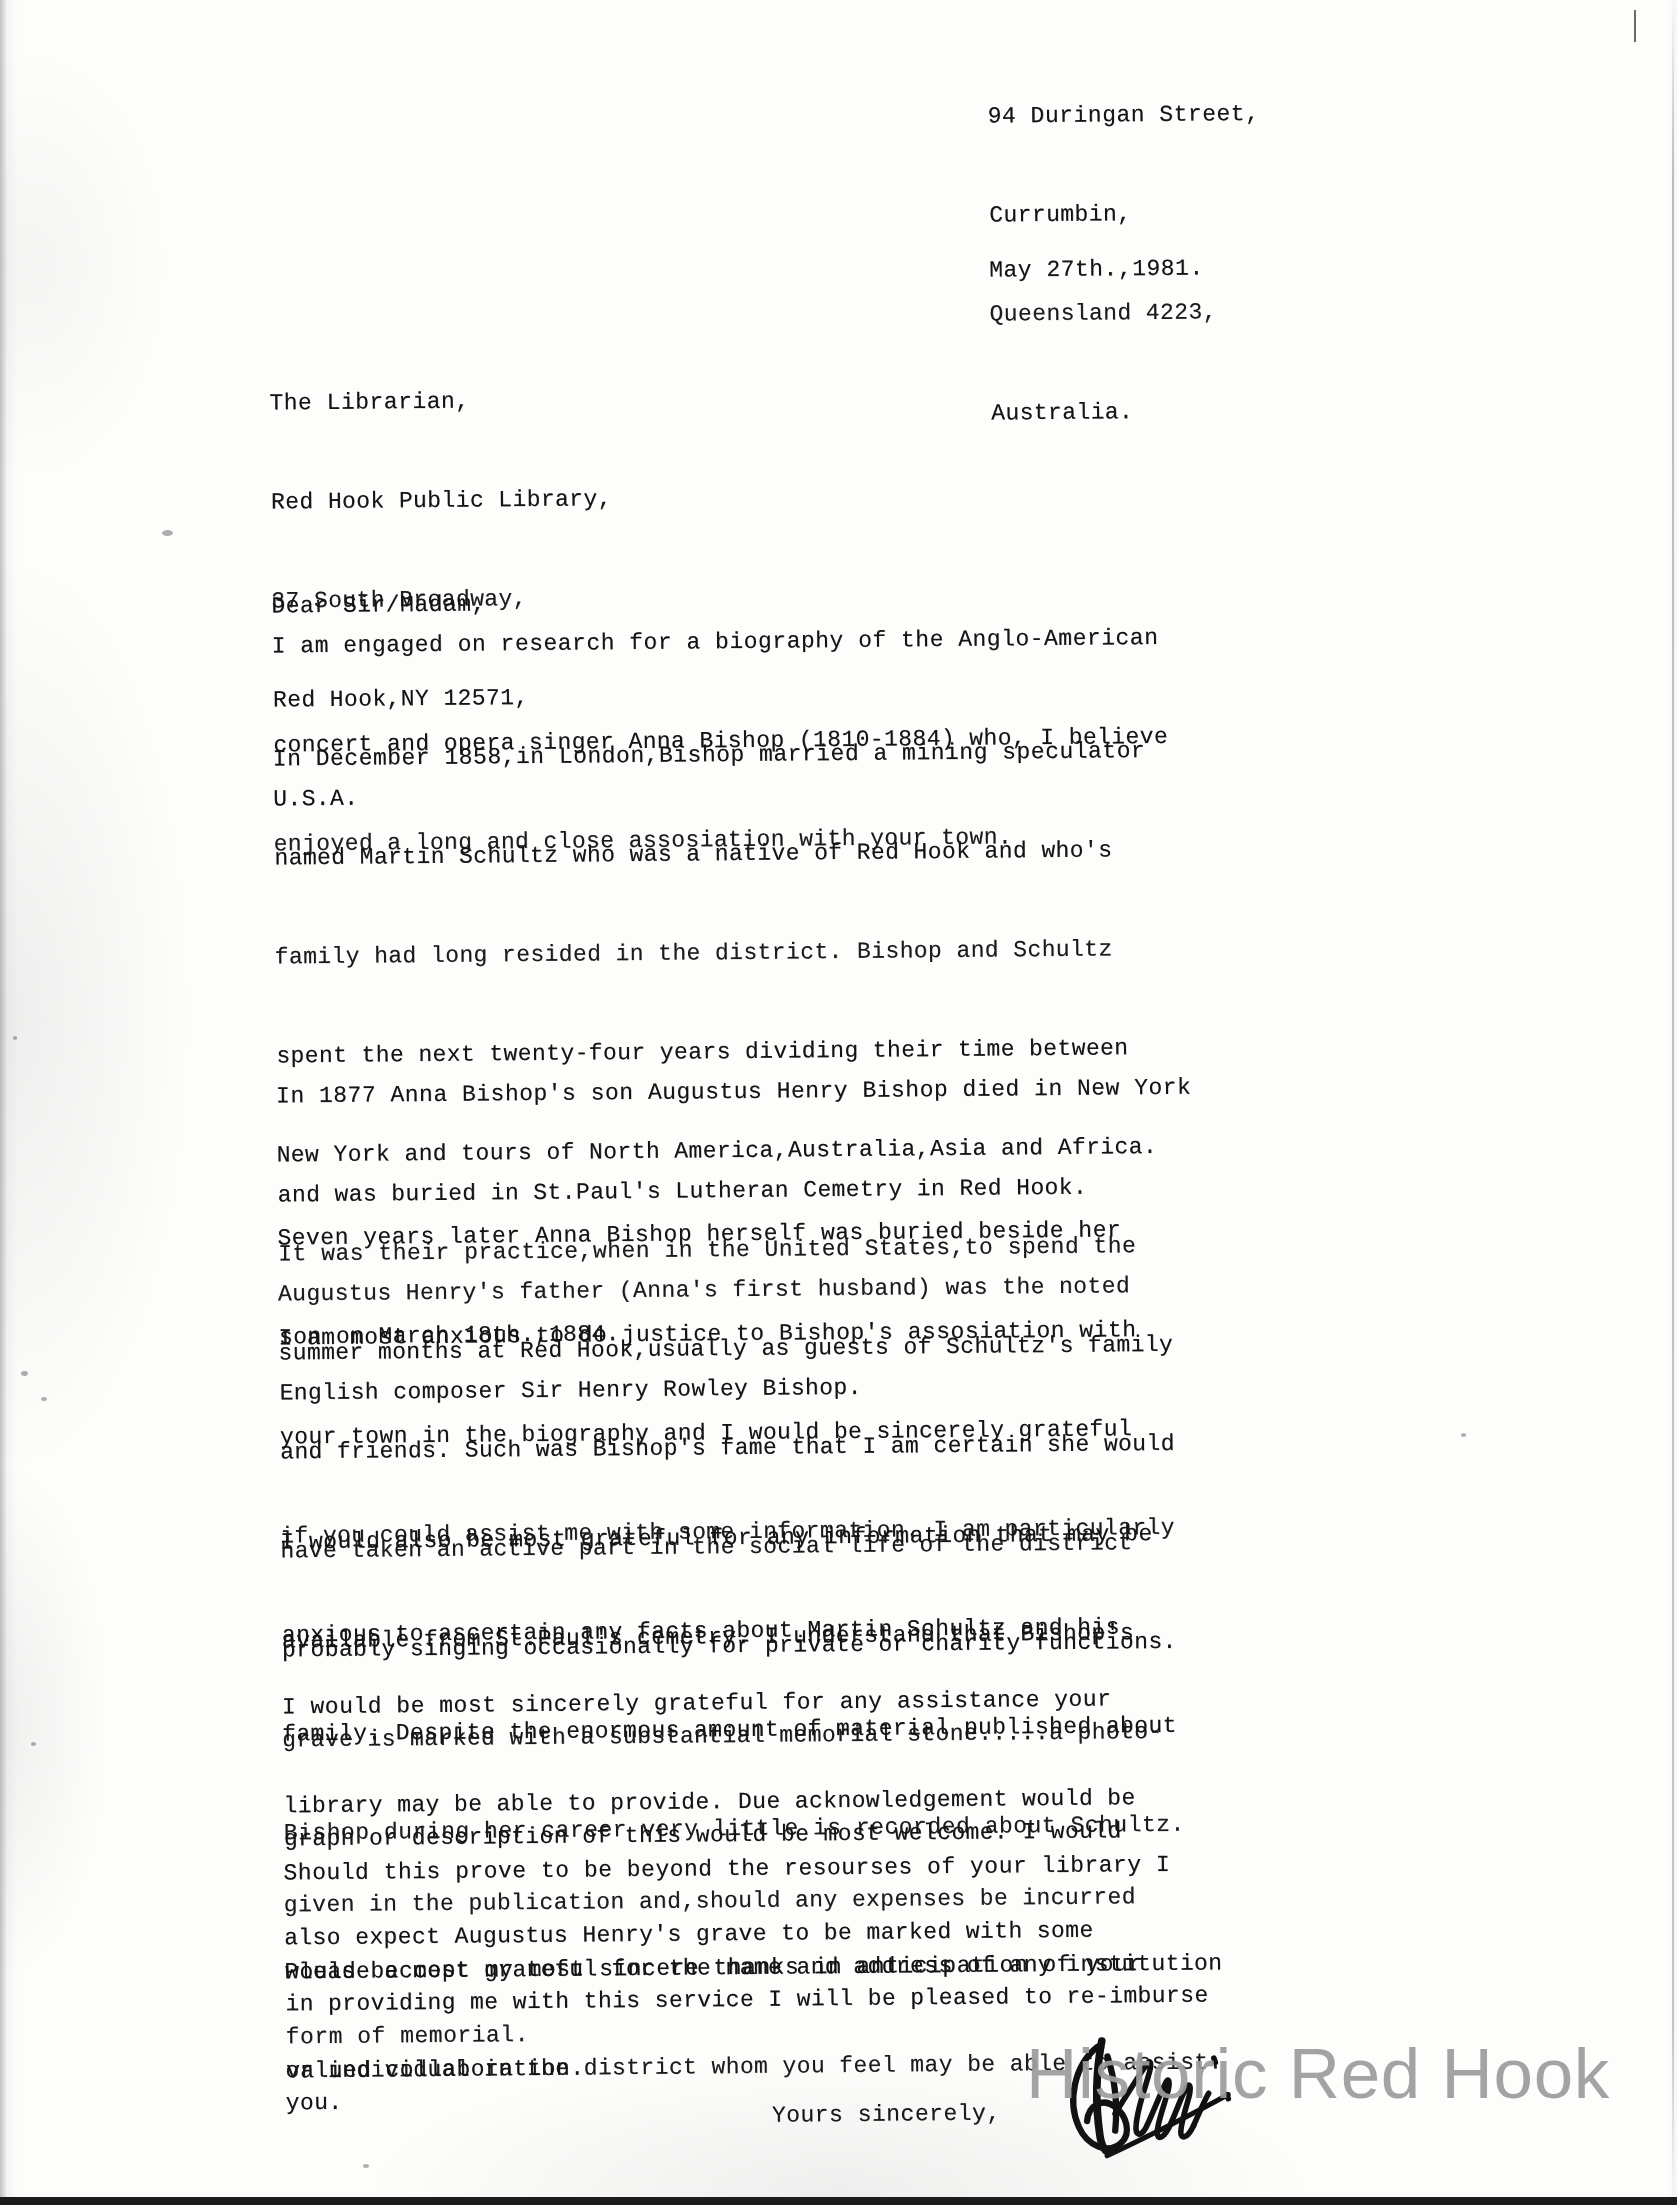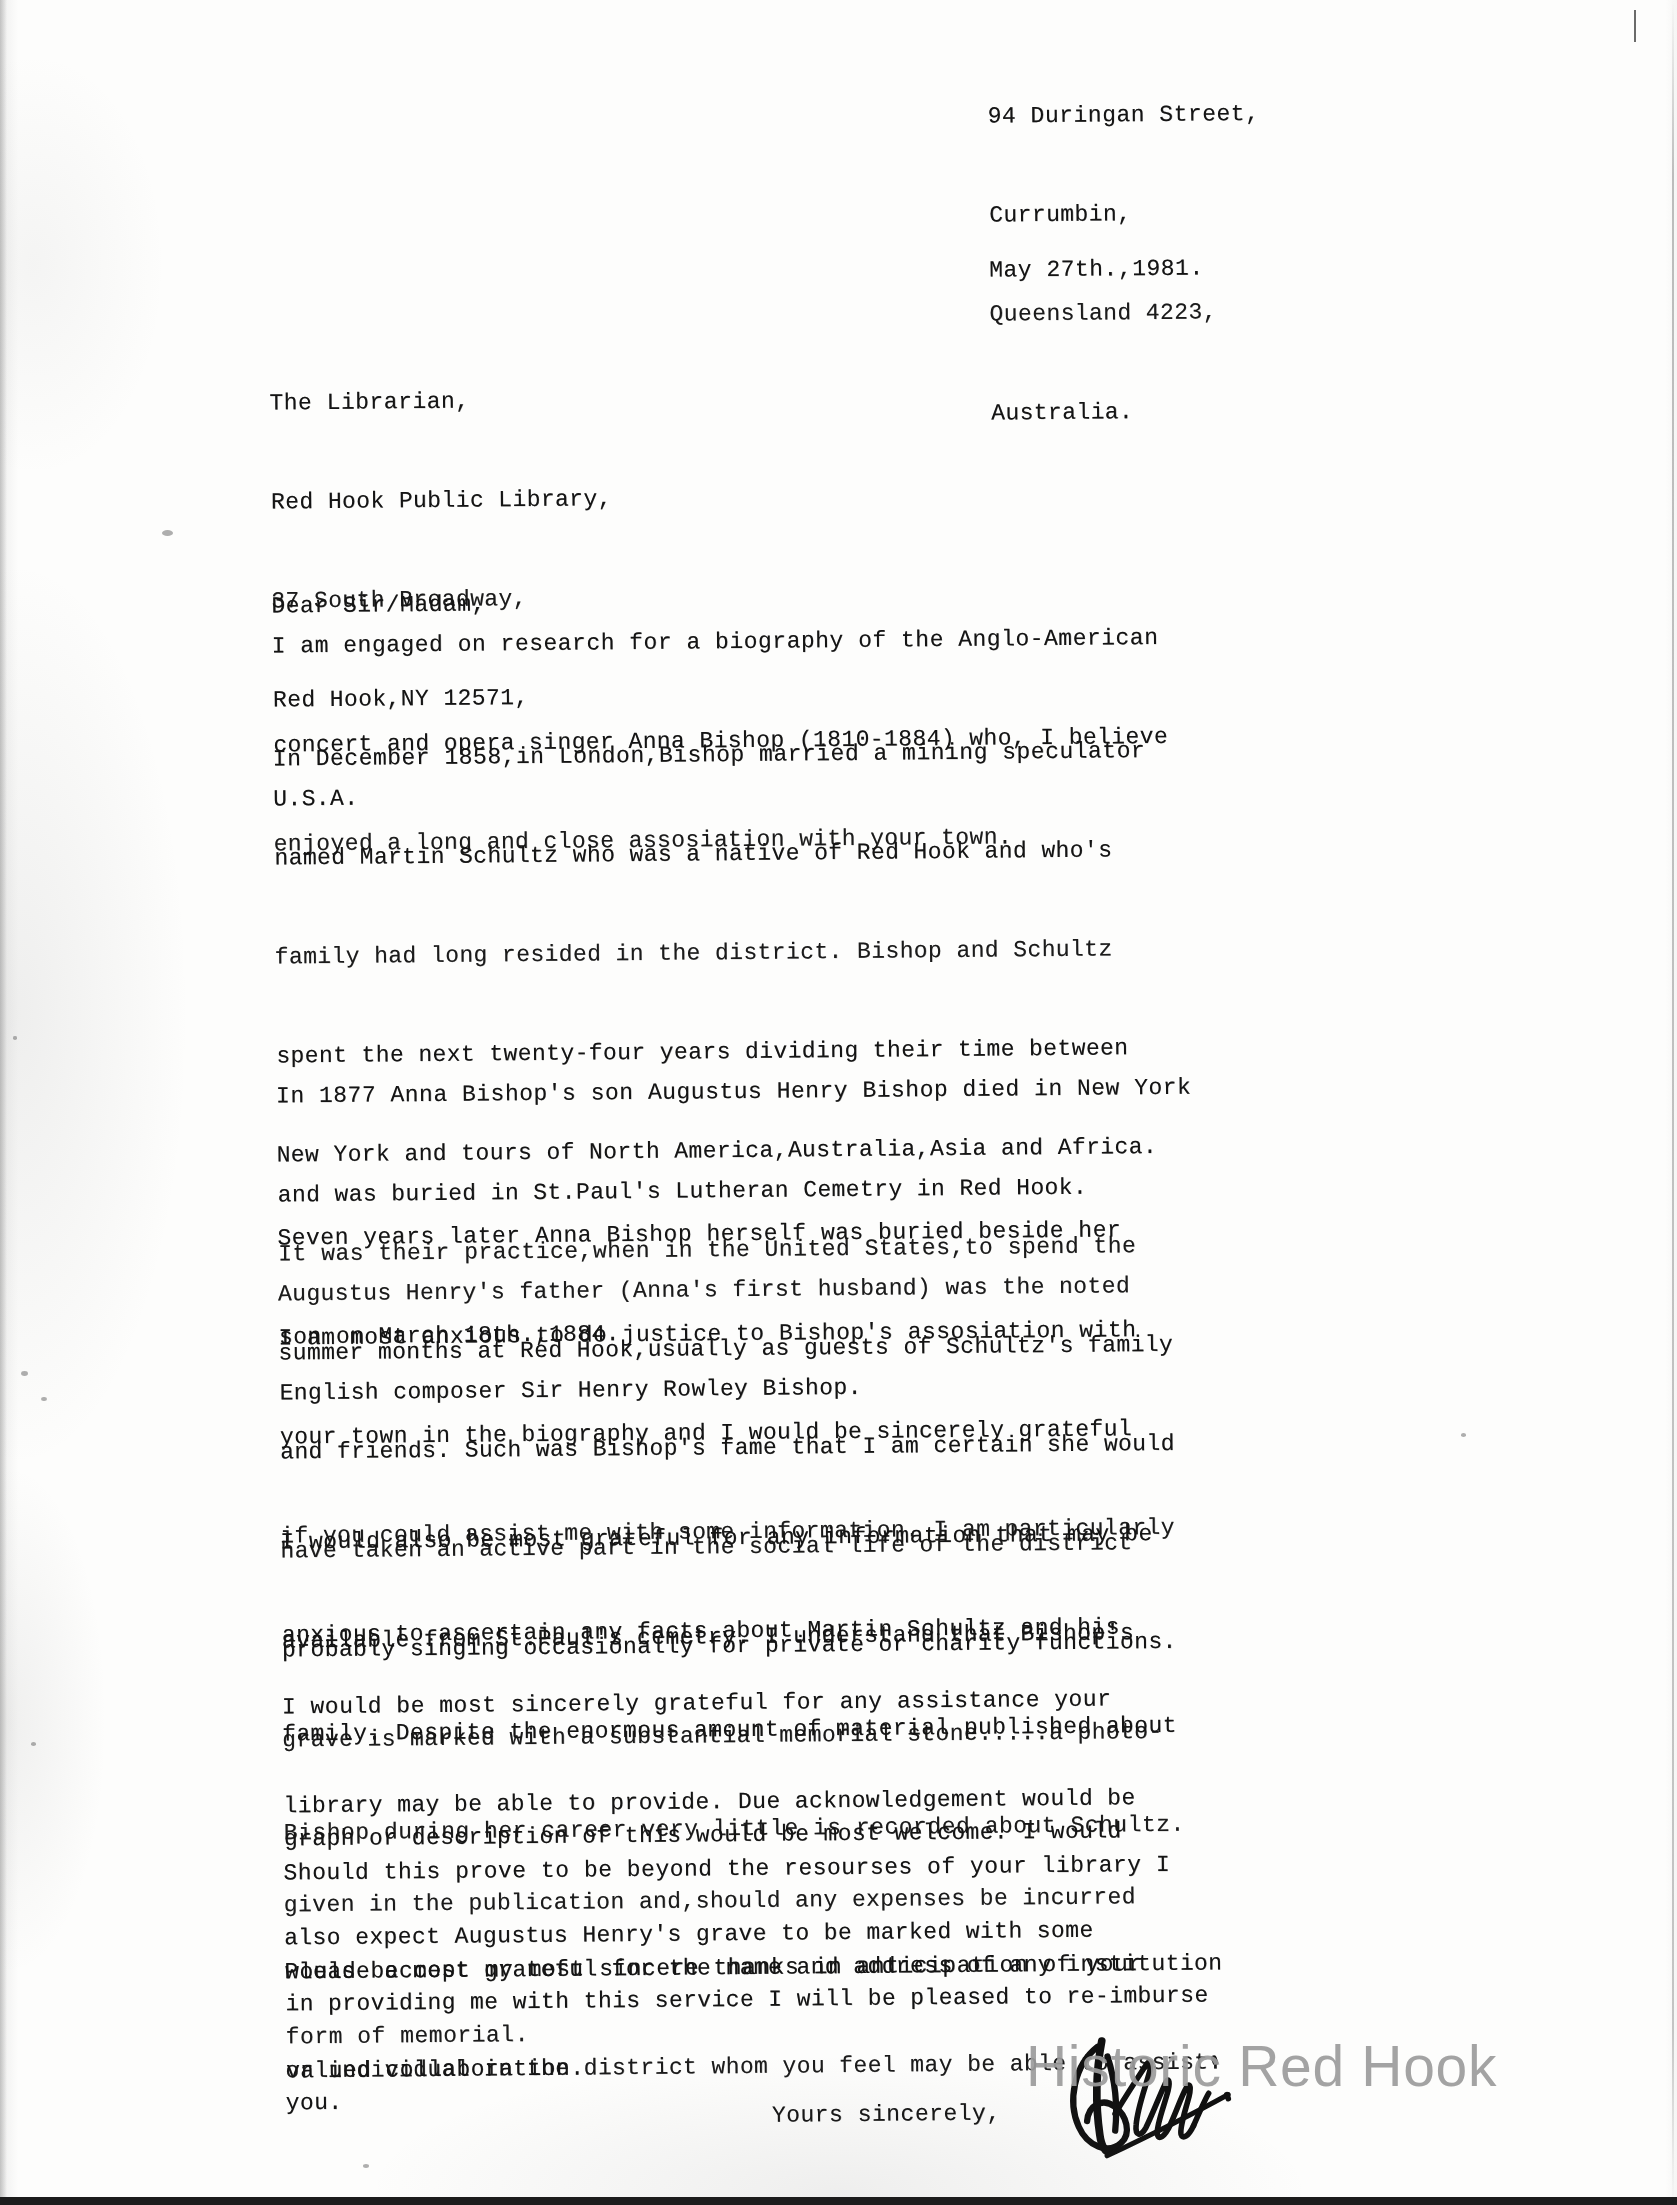--- a/index.html
+++ b/index.html
@@ -131,21 +131,21 @@
     z-index: 8;
   }
   .sig svg { display: block; width: 100%; height: 100%; }
 
   
   .watermark {
     position: absolute;
     left: 1026px;
     top: 2033px;
     font-family: "Liberation Sans", sans-serif;
-    font-size: 57px;
+    font-size: 71px;
     letter-spacing: 0.7px;
     color: #9c9c9c;
     opacity: .92;
     z-index: 7;
     white-space: nowrap;
     font-weight: 400;
   }
 </style>
 </head>
 <body>

